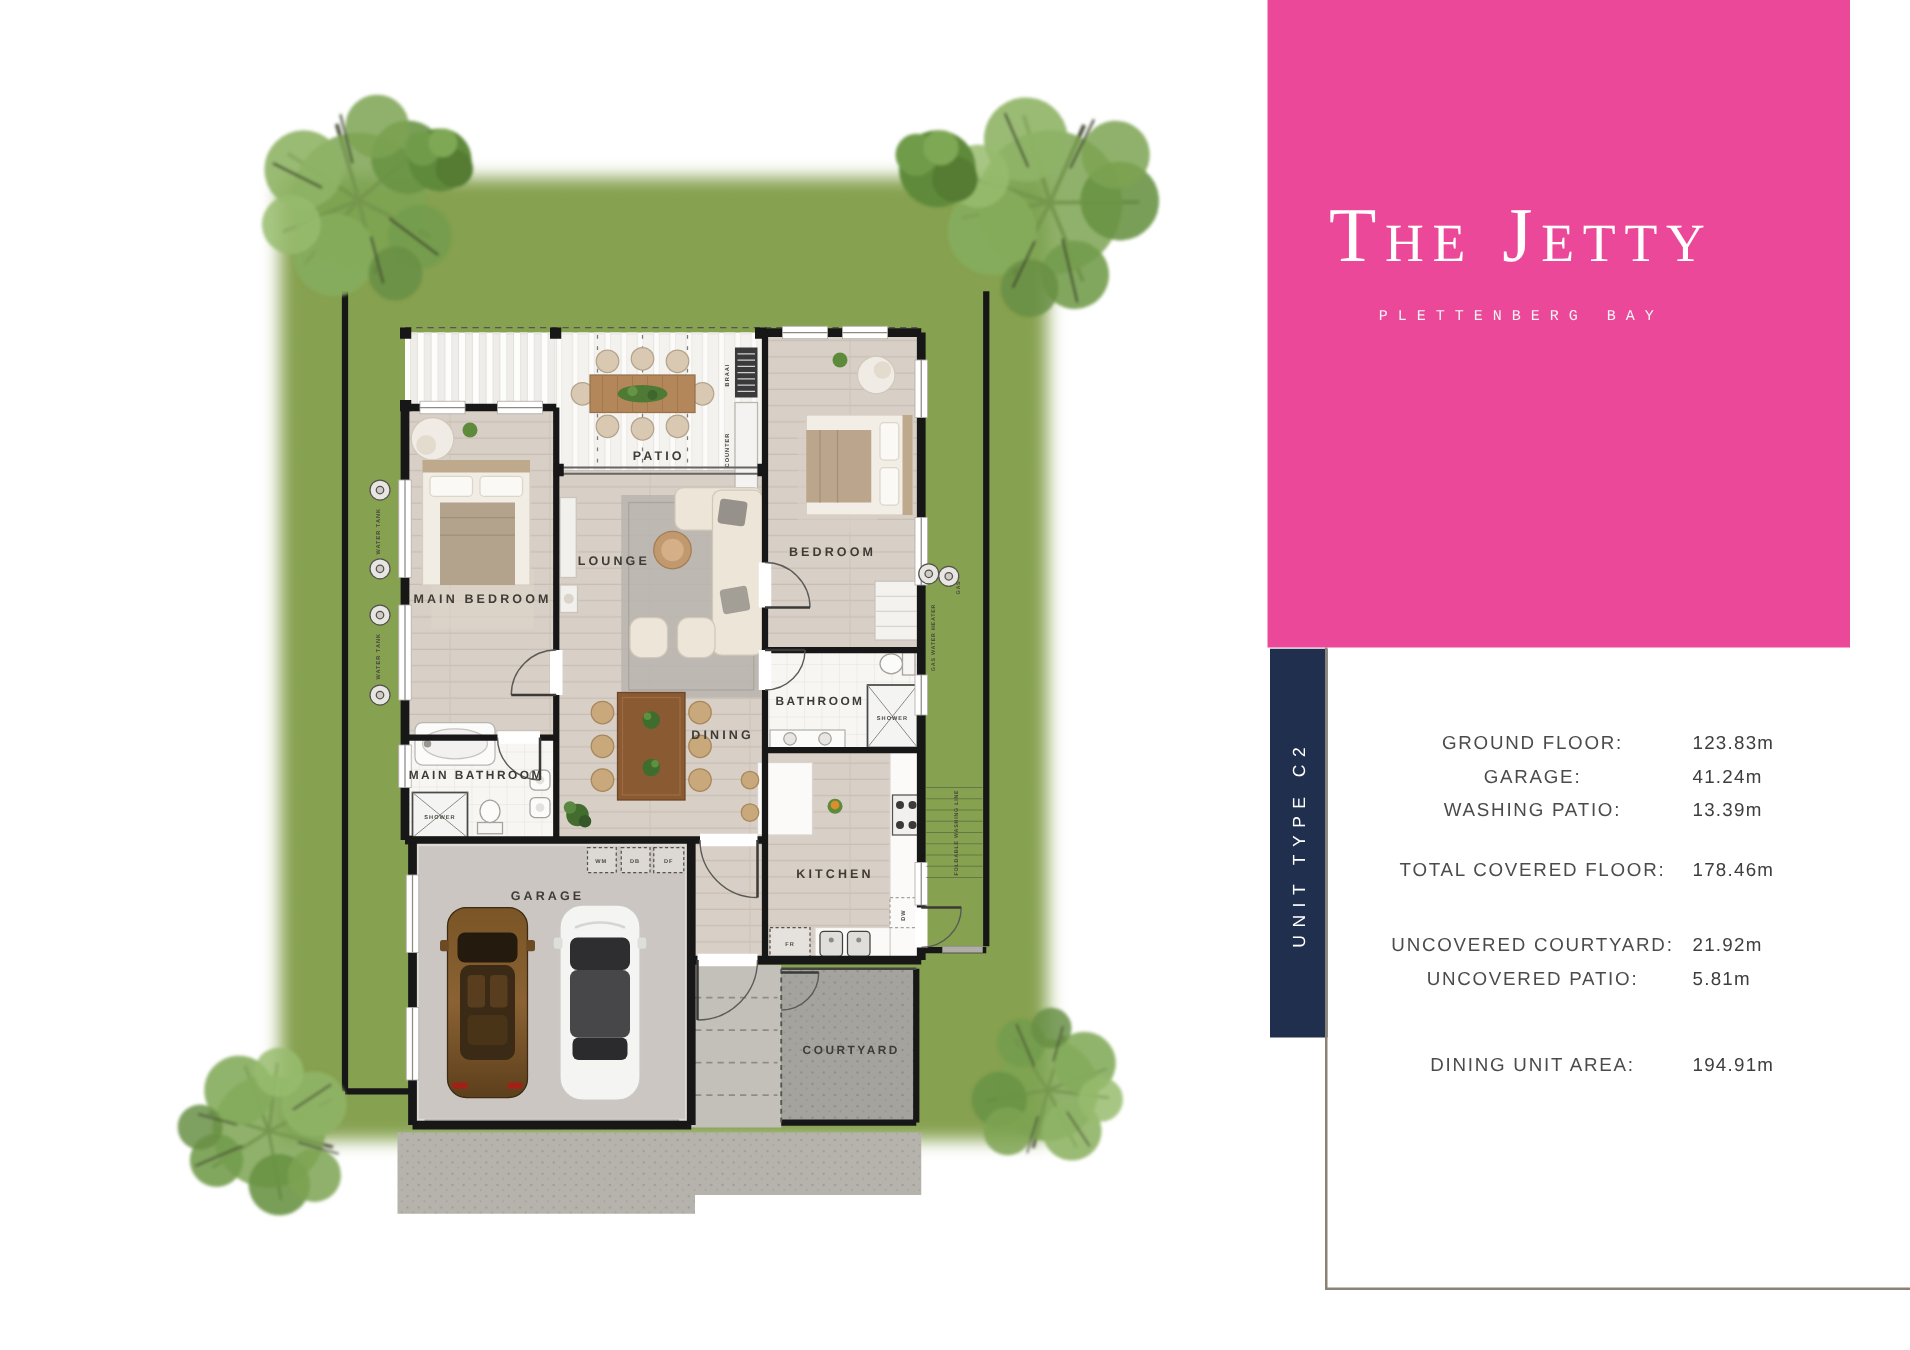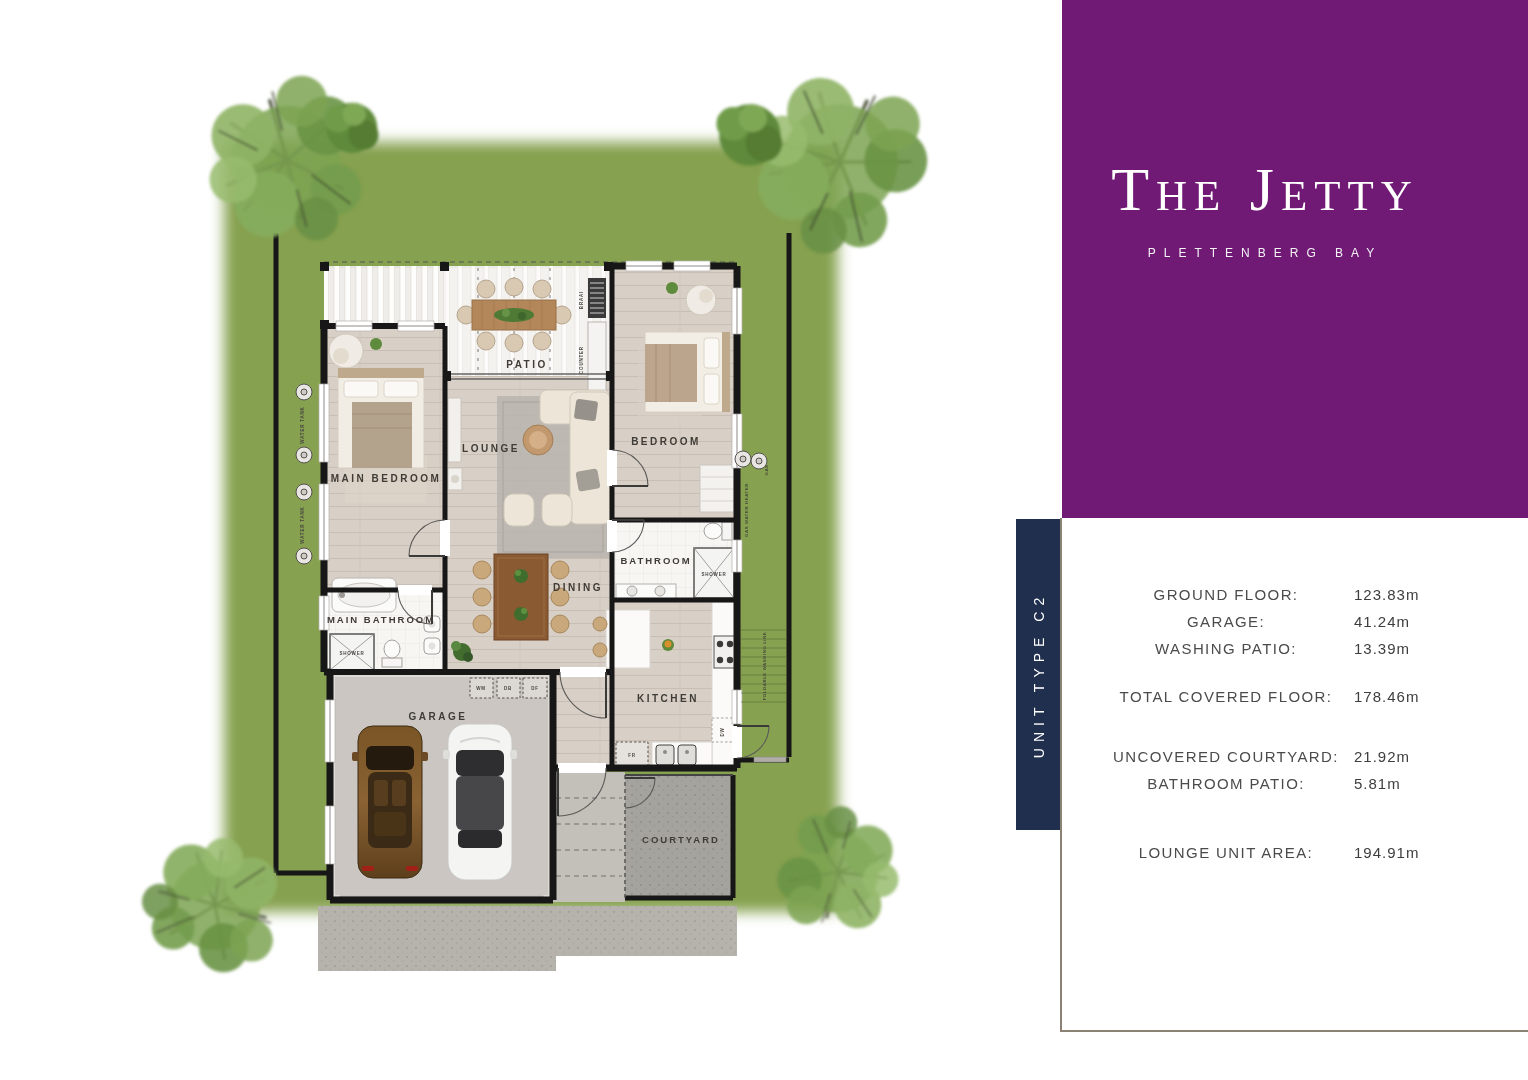--- a/index.html
+++ b/index.html
@@ -1,26 +1,26 @@
 <!DOCTYPE html>
 <html><head>
 <meta charset="utf-8">
 <style>
   html,body{margin:0;padding:0;background:#ffffff;}
   body{width:1528px;height:1080px;position:relative;overflow:hidden;
        font-family:"Liberation Sans", sans-serif;}
   .stage{position:absolute;inset:0;}
 
   
-  .brand-panel{position:absolute;left:1062px;top:0;width:466px;height:518px;
-       background:#701a75;color:#ffffff;}
+  .brand-panel{position:absolute;left:1014px;top:0;width:466px;height:518px;
+       background:#ec4899;color:#ffffff;}
   .brand-block{position:absolute;top:158px;left:0;right:60px;text-align:center;}
   .brand-title{font-family:"Liberation Serif", serif;font-variant:small-caps;
        font-size:62px;letter-spacing:7px;line-height:1;}
-  .brand-sub{margin-top:26px;font-size:12px;letter-spacing:8px;color:#f4f4f6;}
+  .brand-sub{margin-top:26px;font-size:12px;letter-spacing:8px;color:#f4f4f6;font-family:Liberation Mono, monospace;}
   .panel-heading{position:absolute;bottom:18px;left:0;right:66px;text-align:center;
        font-family:"Liberation Serif", serif;font-size:31px;letter-spacing:0.5px;}
 
   
   .unit-bar{position:absolute;left:1016px;top:519px;width:46px;height:311px;
        background:#1f2f4d;}
   .unit-bar-text{position:absolute;left:50%;top:50%;
        transform:translate(-50%,-50%) rotate(-90deg);white-space:nowrap;
        color:#ffffff;font-size:14px;letter-spacing:6px;}
 
@@ -479,21 +479,21 @@
   </div>
   <div class="area-row" style="top:688px">
     <span class="lbl">TOTAL COVERED FLOOR:</span>
     <span class="val">178.46m</span>
   </div>
   <div class="area-row" style="top:748px">
     <span class="lbl">UNCOVERED COURTYARD:</span>
     <span class="val">21.92m</span>
   </div>
   <div class="area-row" style="top:775px">
-    <span class="lbl">BATHROOM PATIO:</span>
+    <span class="lbl">UNCOVERED PATIO:</span>
     <span class="val">5.81m</span>
   </div>
   <div class="area-row" style="top:844px">
-    <span class="lbl">LOUNGE UNIT AREA:</span>
+    <span class="lbl">DINING UNIT AREA:</span>
     <span class="val">194.91m</span>
   </div>
 
 </div>
 
 </body></html>

